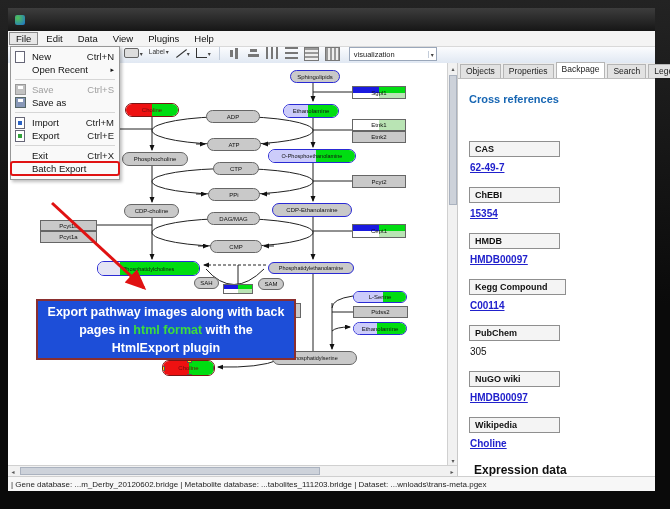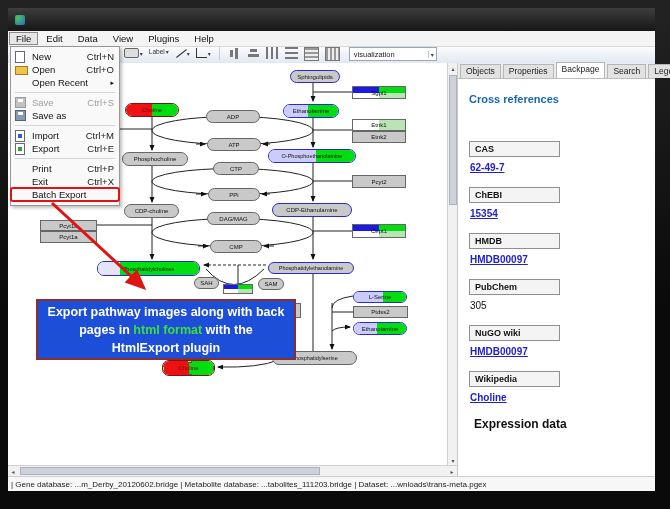--- a/index.html
+++ b/index.html
@@ -348,20 +348,24 @@
           </div>
           <div>
             <div class="xref-box">ChEBI</div>
             <div class="xref-val"><a href="#">15354</a></div>
           </div>
           <div>
             <div class="xref-box">HMDB</div>
             <div class="xref-val"><a href="#">HMDB00097</a></div>
           </div>
           <div>
+            <div class="xref-box wide">Kegg Compound</div>
+            <div class="xref-val"><a href="#">C00114</a></div>
+          </div>
+          <div>
             <div class="xref-box">PubChem</div>
             <div class="xref-val plain">305</div>
           </div>
           <div>
             <div class="xref-box">NuGO wiki</div>
             <div class="xref-val"><a href="#">HMDB00097</a></div>
           </div>
           <div>
             <div class="xref-box">Wikipedia</div>
             <div class="xref-val"><a href="#">Choline</a></div>
@@ -375,27 +379,20 @@
     <span style="margin-left:3px;">| Gene database: ...m_Derby_20120602.bridge | Metabolite database: ...tabolites_111203.bridge | Dataset: ...wnloads\trans-meta.pgex</span>
   </div>
 
   <div class="filemenu">
       <div class="mi">
         <span class="mic">
           <span class="ic ic-new"></span>
         </span>
         <span class="mlab">New</span>
         <span class="msc">Ctrl+N</span>
-      </div>
-      <div class="mi">
-        <span class="mic">
-          <span class="ic ic-open"></span>
-        </span>
-        <span class="mlab">Open</span>
-        <span class="msc">Ctrl+O</span>
       </div>
       <div class="mi">
         <span class="mic"></span>
         <span class="mlab">Open Recent</span>
         <span class="msub">▸</span>
       </div>
       <div class="mi-sep"></div>
       <div class="mi disabled">
         <span class="mic">
           <span class="ic ic-save dis"></span>
@@ -418,25 +415,20 @@
         <span class="msc">Ctrl+M</span>
       </div>
       <div class="mi">
         <span class="mic">
           <span class="ic ic-port ic-export"></span>
         </span>
         <span class="mlab">Export</span>
         <span class="msc">Ctrl+E</span>
       </div>
       <div class="mi-sep"></div>
-      <div class="mi">
-        <span class="mic"></span>
-        <span class="mlab">Print</span>
-        <span class="msc">Ctrl+P</span>
-      </div>
       <div class="mi">
         <span class="mic"></span>
         <span class="mlab">Exit</span>
         <span class="msc">Ctrl+X</span>
       </div>
       <div class="mi highlighted">
         <span class="mic"></span>
         <span class="mlab">Batch Export</span>
       </div>
     </div>

